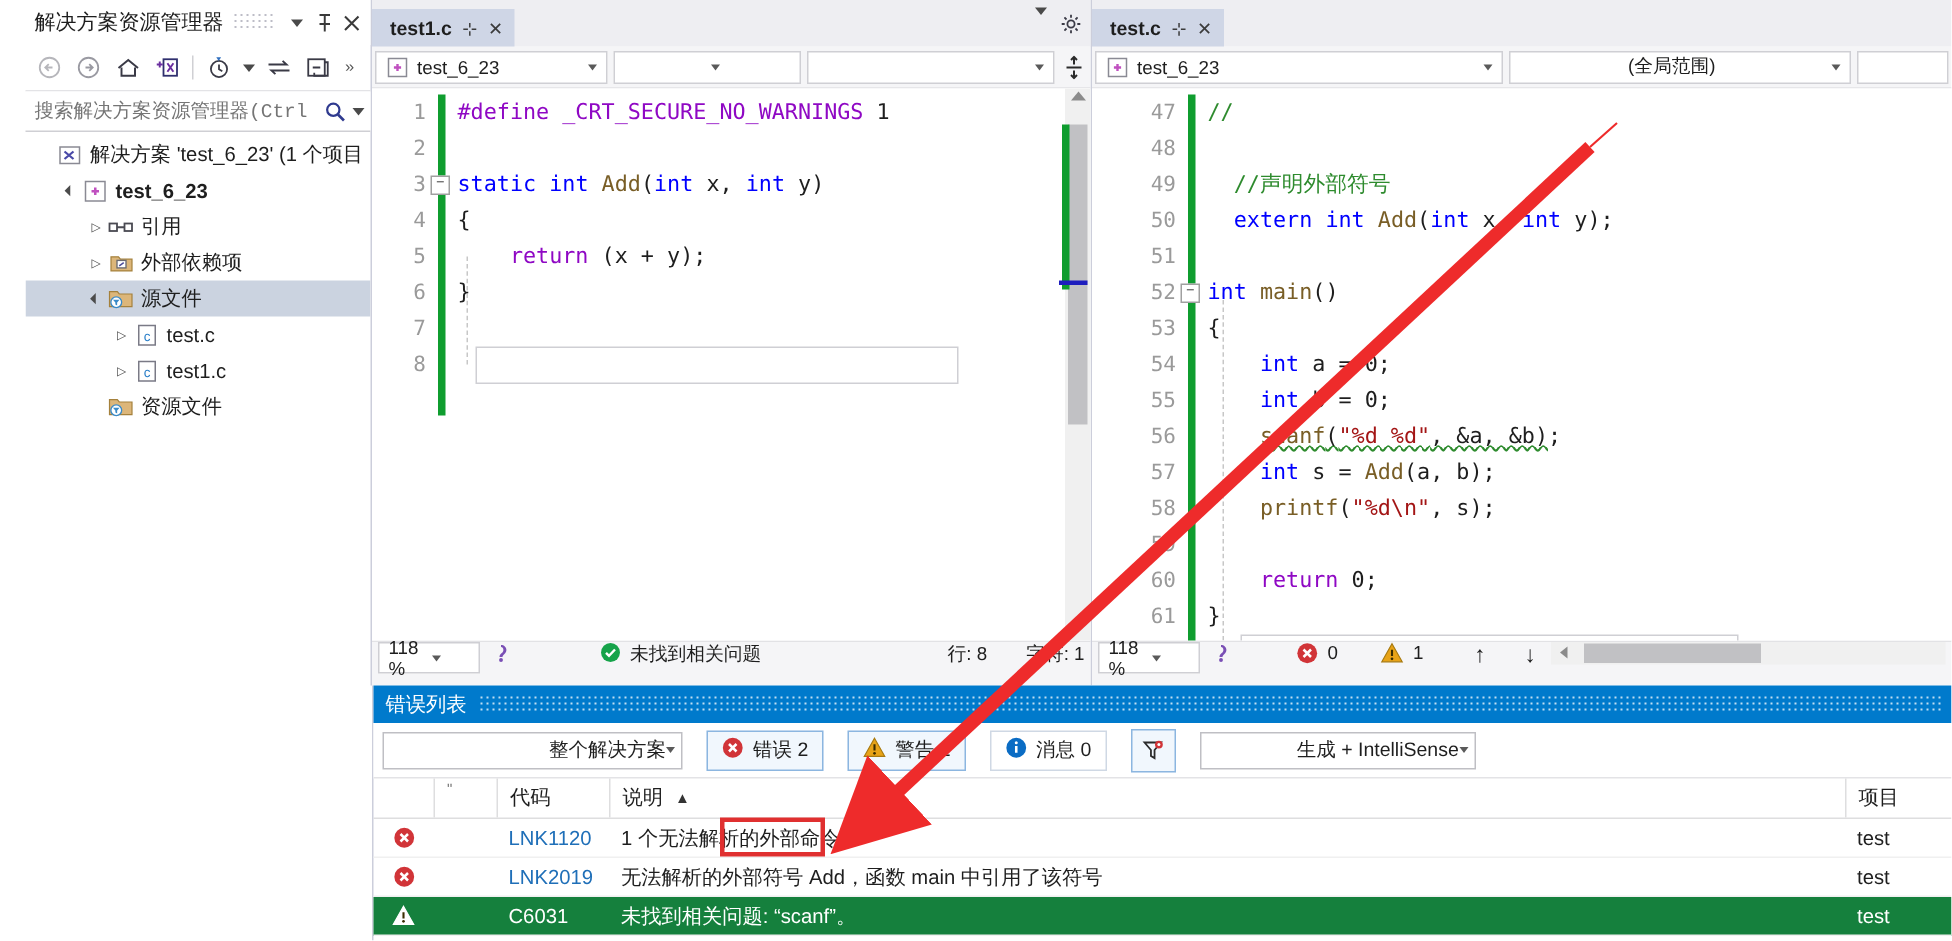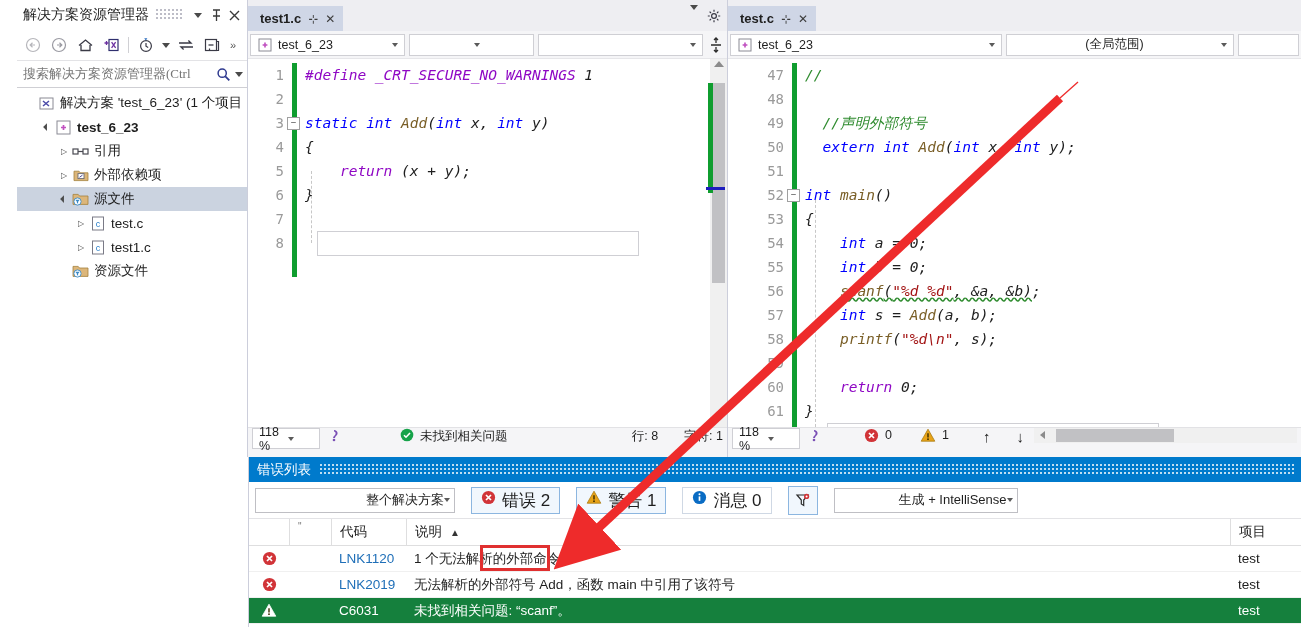--- a/index.html
+++ b/index.html
@@ -23,21 +23,21 @@
   .titlebtn{width:18px;height:18px;display:flex;align-items:center;justify-content:center;
      color:#3a3a3a;font-size:13px;cursor:default;}
   .sln-toolbar{height:30px;display:flex;align-items:center;gap:2px;padding:0 4px;
      border-bottom:1px solid #e3e3e6;}
   .tb{width:24px;height:22px;display:flex;align-items:center;justify-content:center;}
   .tb svg{display:block;}
   .tbsep{width:1px;height:16px;background:#d0d0d4;margin:0 3px;}
   .sln-search{height:26px;display:flex;align-items:center;border-bottom:1px solid #cfcfd4;
      padding:0 2px 0 4px;background:#fff;}
   .sln-search input{border:0;outline:0;flex:1;font-size:13px;color:#6d6d6d;
-     font-family:Liberation Serif, serif;background:transparent;}
+     font-family:Liberation Mono, monospace;background:transparent;}
   .sln-tree{flex:1;overflow:hidden;padding-top:3px;font-size:13.5px;}
   .node{height:24px;display:flex;align-items:center;white-space:nowrap;}
   .node.sel{background:#cbd3e0;}
   .twist{width:14px;display:flex;align-items:center;justify-content:center;color:#4b4b4b;font-size:8px;}
   .nicon{width:19px;display:flex;align-items:center;justify-content:center;margin-right:4px;}
   .nlabel{color:#1e1e1e;}
   .nlabel.b{font-weight:bold;}
 
   
   .pane{display:flex;flex-direction:column;height:457px;background:#fff;box-sizing:border-box;}
@@ -60,21 +60,21 @@
            border-top:4px solid #5a5a5a;display:block;}
   .splitctl{width:18px;display:flex;align-items:center;justify-content:center;color:#2b2b2b;font-size:14px;}
 
   .code{flex:1;position:relative;overflow:hidden;background:#fff;display:flex;}
   .gutter{width:44px;text-align:right;padding-top:4px;box-sizing:border-box;
      font-family:"DejaVu Sans Mono","Liberation Mono",monospace;font-size:14px;color:#9a9a9a;}
   .gutter div{height:24px;line-height:24px;padding-right:8px;}
   .chgbar{width:5px;background:#0f9d2f;margin-top:4px;}
   .codetext{flex:1;position:relative;padding-top:4px;
      font-family:"DejaVu Sans Mono","Liberation Mono",monospace;font-size:14.5px;color:#1e1e1e;}
-  .cl{height:24px;line-height:24px;white-space:pre;padding-left:8px;position:relative;font-style:italic;}
+  .cl{height:24px;line-height:24px;white-space:pre;padding-left:8px;position:relative;}
   .kw{color:#0000ff;}
   .pp{color:#8f08c4;}
   .fn{color:#795e26;}
   .str{color:#a31515;}
   .cm{color:#2e8b2e;}
   .num{color:#1e1e1e;}
   .fold{position:absolute;left:-10px;top:6px;width:11px;height:11px;border:1px solid #a0a0a0;
         background:#fff;font-size:9px;line-height:9px;text-align:center;color:#555;}
   .guide{position:absolute;left:12px;top:0;bottom:0;width:0;border-left:1px dashed #c7c7c7;}
   .squig{text-decoration:underline wavy #2e8b2e;text-decoration-skip-ink:none;}
@@ -104,21 +104,21 @@
   .err-title{height:25px;background:#007acc;color:#fff;display:flex;align-items:center;
      padding:0 6px 0 8px;font-size:13.5px;}
   .err-title .gd{flex:1;height:12px;margin-left:8px;
      background-image:radial-gradient(rgba(255,255,255,.75) 0.8px, transparent 0.9px);
      background-size:4px 4px;background-position:0 3px;}
   .err-toolbar{height:36px;display:flex;align-items:center;gap:16px;padding:0 6px;
      background:#fff;border-bottom:1px solid #e3e3e6;text-align:right;}
   .scopecombo{width:200px;height:25px;background:#fff;border:1px solid #bfbfc4;display:flex;
      align-items:center;padding:0 4px 0 7px;box-sizing:border-box;font-size:13px;}
   .togbtn{height:27px;display:flex;align-items:center;gap:6px;padding:0 9px;box-sizing:border-box;
-     border:1px solid #cfd8e4;background:#fff;font-size:17px;}
+     border:1px solid #cfd8e4;background:#fff;font-size:13px;}
   .togbtn.on{border-color:#8cb6e0;background:#f1f7fd;}
   .iconbtn{width:28px;height:27px;border:1px solid #8cb6e0;background:#f1f7fd;
      display:flex;align-items:center;justify-content:center;}
   .buildcombo{width:184px;height:25px;background:#fff;border:1px solid #bfbfc4;display:flex;
      align-items:center;padding:0 4px 0 8px;box-sizing:border-box;font-size:13px;}
   .tbl{font-size:13.5px;}
   .thead{height:26px;display:flex;align-items:center;border-bottom:1px solid #dededf;color:#1e1e1e;}
   .th{display:flex;align-items:center;height:26px;box-sizing:border-box;padding-left:8px;}
   .th.div{border-left:1px solid #dededf;}
   .trow{height:25px;display:flex;align-items:center;border-bottom:1px solid #f0f0f0;}

